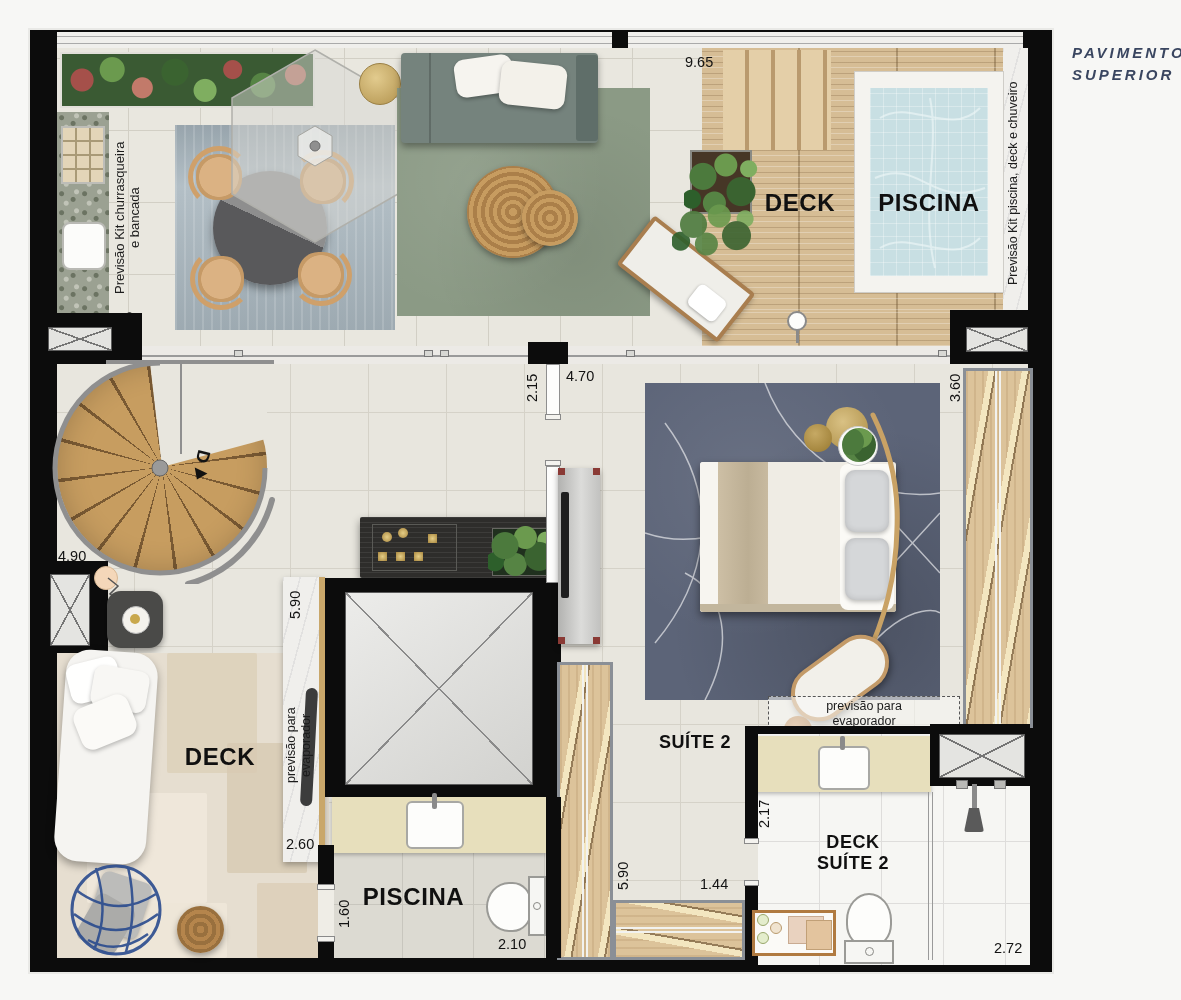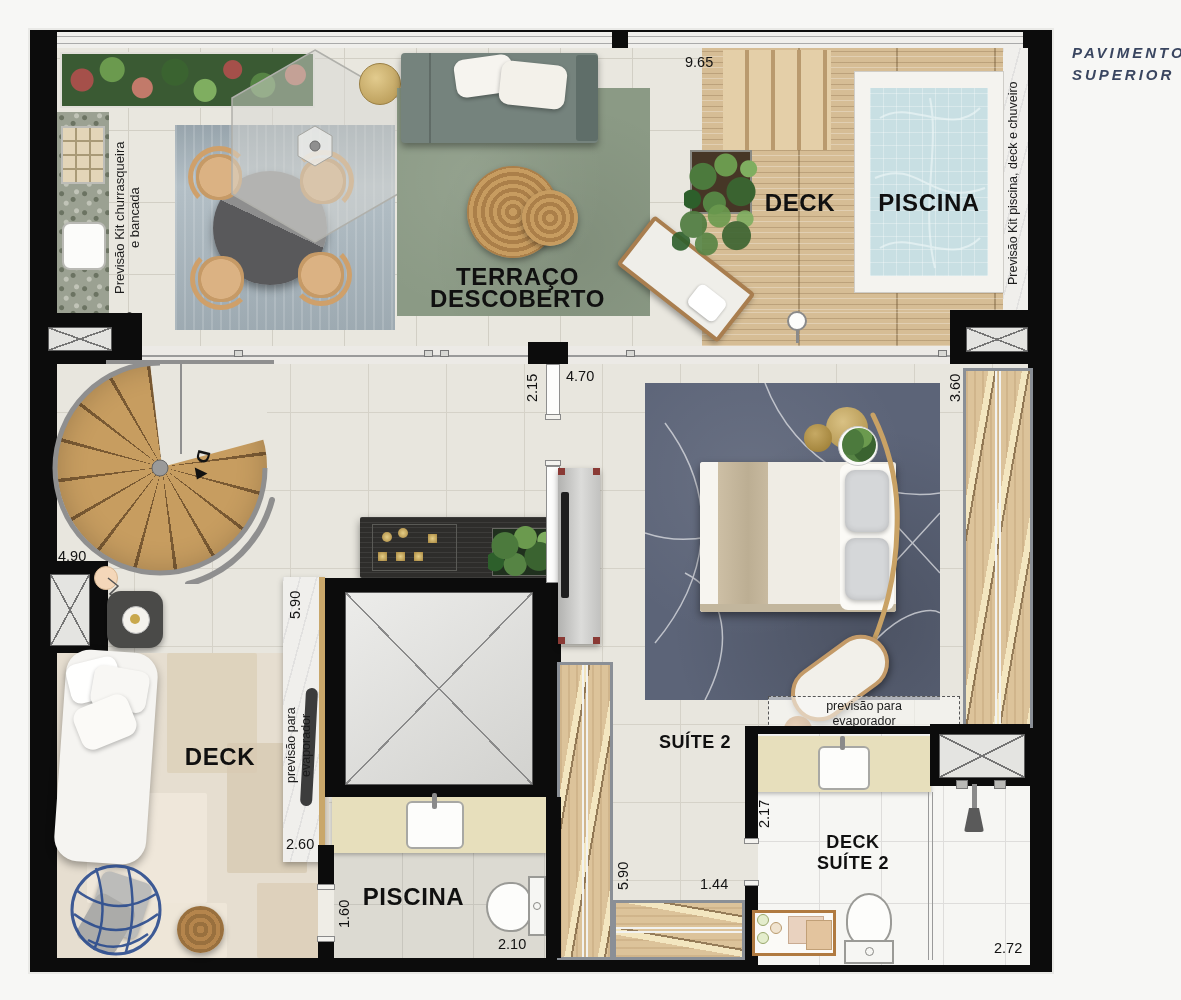--- a/index.html
+++ b/index.html
@@ -138,24 +138,20 @@
   </svg>
   <div class="abs" style="left:359px;top:63px;width:40px;height:40px;border-radius:50%;background:radial-gradient(circle at 40% 35%,#e2cb8e,#b2934e);border:1px solid #9a7f42;"></div>
 
   <div class="abs" style="left:397px;top:88px;width:253px;height:228px;background-color:#8b9a85;background-image:radial-gradient(circle at 30% 40%,rgba(255,255,255,.08),transparent 60%),radial-gradient(circle at 70% 70%,rgba(0,0,0,.08),transparent 60%);"></div>
   <div class="abs" style="left:401px;top:53px;width:197px;height:90px;background:#75837d;border-radius:4px;box-shadow:0 4px 7px rgba(0,0,0,.35);background-image:linear-gradient(90deg,transparent 0 28px,rgba(0,0,0,.18) 28px 30px,transparent 30px);"></div>
   <div class="abs" style="left:576px;top:55px;width:22px;height:86px;background:#5f6e69;border-radius:3px;"></div>
   <div class="abs" style="left:455px;top:57px;width:58px;height:38px;background:#f6f4ef;border-radius:10px;transform:rotate(-8deg);box-shadow:0 2px 4px rgba(0,0,0,.3);"></div>
   <div class="abs" style="left:500px;top:63px;width:66px;height:44px;background:#f3f1ea;border-radius:10px;transform:rotate(6deg);box-shadow:0 2px 4px rgba(0,0,0,.3);"></div>
   <div class="abs tray" style="left:467px;top:166px;width:92px;height:92px;"></div>
   <div class="abs tray" style="left:522px;top:190px;width:56px;height:56px;"></div>
-  <div class="abs roomlabel" style="left:425px;top:266px;width:185px;">
-    <span style="display:block;">TERRAÇO</span>
-    <span style="display:block;">DESCOBERTO</span>
-  </div>
 
   <div class="abs" style="left:614px;top:218px;width:150px;height:130px;">
     <div class="abs" style="left:8px;top:30px;width:128px;height:62px;transform:rotate(38deg);background:#efeee9;border:4px solid #a97e4f;border-radius:4px;box-sizing:border-box;box-shadow:0 3px 6px rgba(0,0,0,.35);"></div>
     <div class="abs" style="left:76px;top:72px;width:34px;height:26px;transform:rotate(38deg);background:#ffffff;border-radius:6px;box-shadow:0 1px 3px rgba(0,0,0,.3);"></div>
   </div>
 
   <div class="abs" style="left:690px;top:150px;width:62px;height:64px;background:#463626;border:2px solid #8a8a84;box-sizing:border-box;"></div>
   <div class="abs foliage" style="left:684px;top:146px;width:76px;height:76px;"></div>
   <div class="abs foliage" style="left:672px;top:202px;width:86px;height:56px;opacity:.9;"></div>
 

